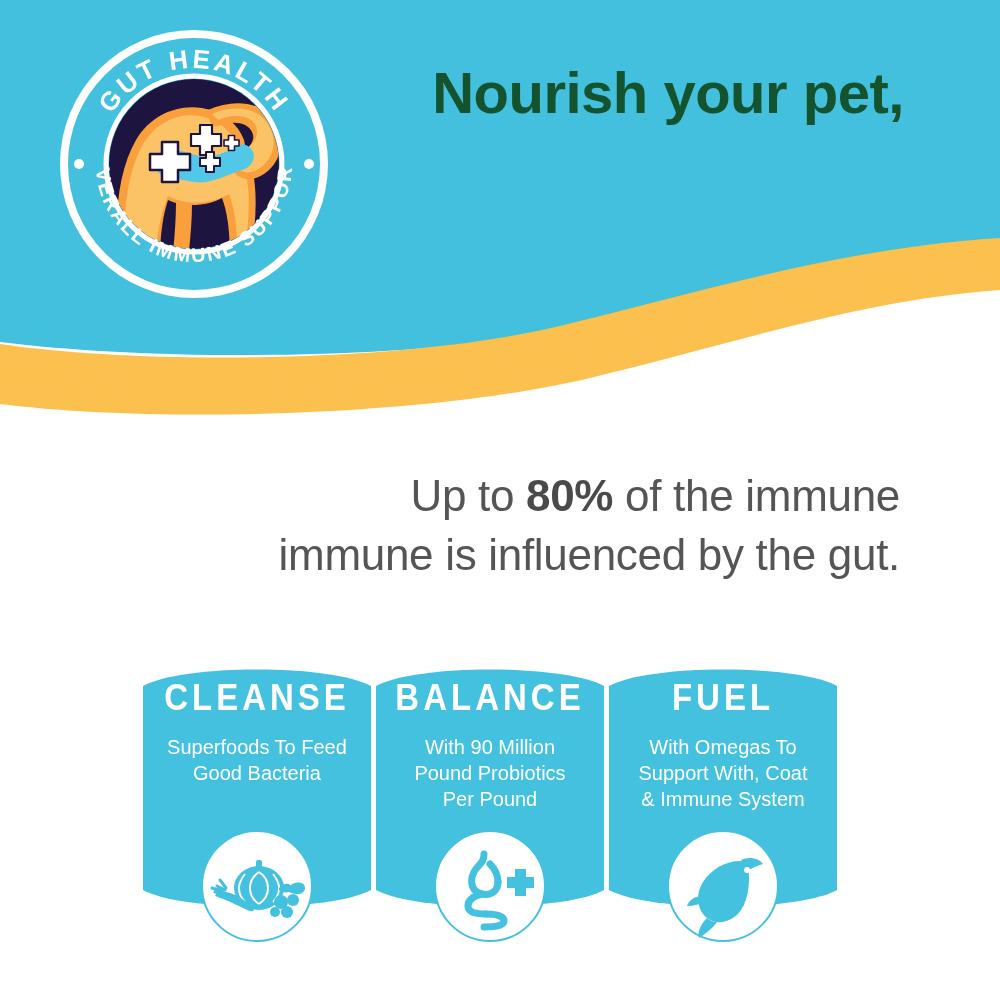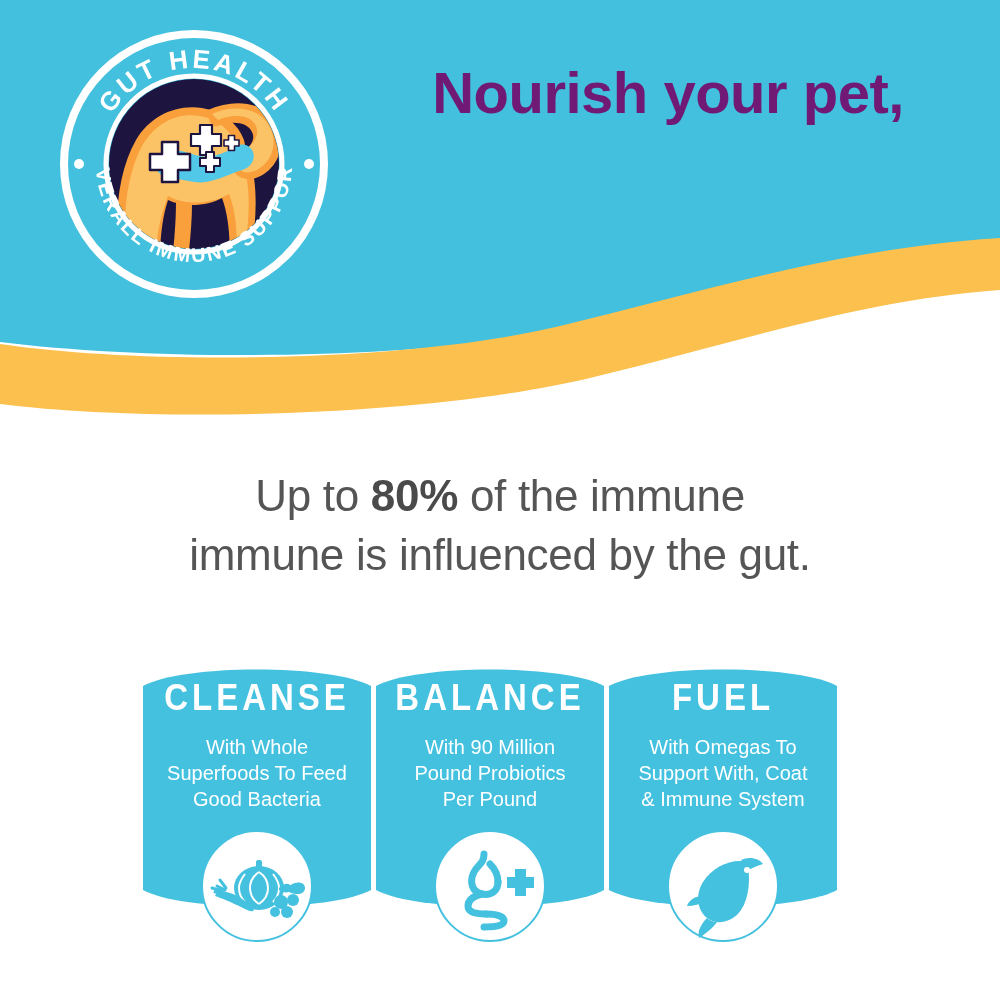--- a/index.html
+++ b/index.html
@@ -45,21 +45,21 @@
     width: 272px;
     height: 272px;
   }
 
   
   .headline {
     position: absolute;
     left: 358px;
     top: 58px;
     width: 620px;
-    color: #701a75;
+    color: #14532d;
     font-size: 58px;
     font-weight: bold;
     line-height: 1.20;
     letter-spacing: -0.5px;
     text-align: center;
   }
   .headline .l1, .headline .l2 { display: block; white-space: nowrap; }
 
   
   .stat {
@@ -70,21 +70,21 @@
     text-align: center;
     color: #555555;
     font-size: 44px;
     line-height: 1.35;
     letter-spacing: -0.3px;
   }
   .stat .pct {
     font-weight: bold;
     color: #4a4a4a;
   }
-  .stat .line { display: block; }
+  .stat .line { display: block; text-align: right; }
 
   
   .cards {
     position: absolute;
     left: 0;
     top: 640px;
     width: 1000px;
     height: 320px;
   }
   .card {
@@ -235,21 +235,20 @@
   </div>
 
   <div class="cards">
 
     <div class="card c0">
       <svg class="card-shape" viewBox="0 0 228 320">
         <path d="M0,46 C40,24 188,24 228,46 L228,250 C188,272 40,272 0,250 Z" fill="#45c1e0"></path>
       </svg>
       <div class="card-title">CLEANSE</div>
       <div class="card-sub">
-        <span class="line">With Whole</span>
         <span class="line">Superfoods To Feed</span>
         <span class="line">Good Bacteria</span>
       </div>
       <svg class="card-icon" viewBox="0 0 112 112">
         <circle cx="56" cy="56" r="55" fill="#ffffff" stroke="#45c1e0" stroke-width="2"></circle>
         <g fill="#45c1e0">
 
           <ellipse cx="58" cy="58" rx="25" ry="22"></ellipse>
           <rect x="55" y="30" width="6" height="10" rx="2"></rect>
           <path d="M58,42 C52,46 49,52 49,58 C49,64 52,70 58,74" fill="none" stroke="#ffffff" stroke-width="2"></path>

